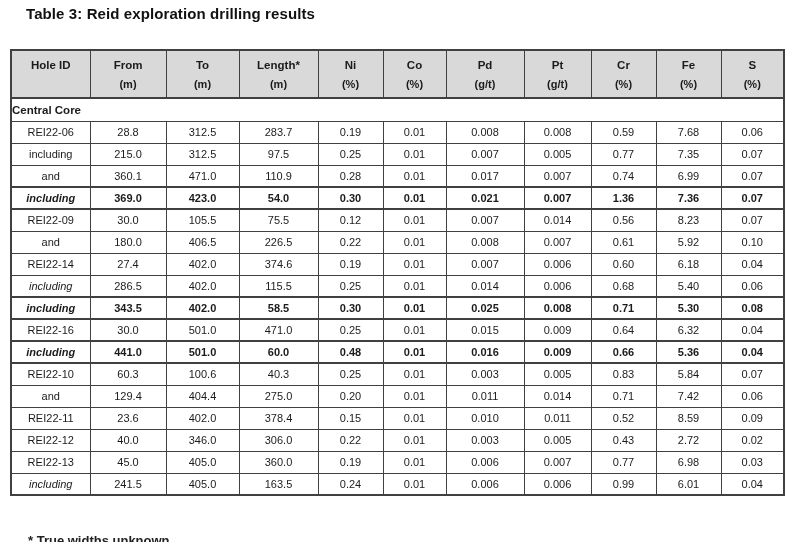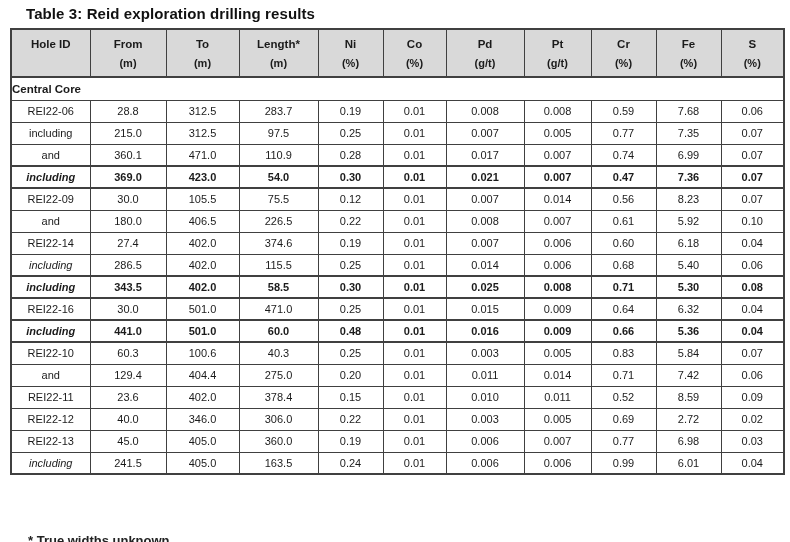--- a/index.html
+++ b/index.html
@@ -10,21 +10,21 @@
   *{box-sizing:border-box;margin:0;padding:0;}
   html,body{width:790px;height:542px;overflow:hidden;background:#ffffff;
     font-family:"Liberation Sans", sans-serif;color:var(--text);}
   .page{position:relative;width:790px;height:542px;}
   .doc-title{
     position:absolute;left:26px;top:5px;
     font-size:15px;font-weight:bold;color:#111;
     letter-spacing:0.1px;
   }
   table.results{
-    position:absolute;left:10px;top:28px;
+    position:absolute;left:10px;top:49px;
     border-collapse:collapse;table-layout:fixed;
     width:773px;
     border:2px solid var(--border);
     font-size:11px;
   }
   th,td{
     border:1px solid var(--border);
     text-align:center;
     vertical-align:middle;
     padding:0;
@@ -174,21 +174,21 @@
         </tr>
         <tr class="data-row bold">
           <td>including</td>
           <td>369.0</td>
           <td>423.0</td>
           <td>54.0</td>
           <td>0.30</td>
           <td>0.01</td>
           <td>0.021</td>
           <td>0.007</td>
-          <td>0.47</td>
+          <td>1.36</td>
           <td>7.36</td>
           <td>0.07</td>
         </tr>
         <tr class="data-row normal">
           <td>REI22-09</td>
           <td>30.0</td>
           <td>105.5</td>
           <td>75.5</td>
           <td>0.12</td>
           <td>0.01</td>
@@ -317,21 +317,21 @@
         </tr>
         <tr class="data-row normal">
           <td>REI22-12</td>
           <td>40.0</td>
           <td>346.0</td>
           <td>306.0</td>
           <td>0.22</td>
           <td>0.01</td>
           <td>0.003</td>
           <td>0.005</td>
-          <td>0.69</td>
+          <td>0.43</td>
           <td>2.72</td>
           <td>0.02</td>
         </tr>
         <tr class="data-row normal">
           <td>REI22-13</td>
           <td>45.0</td>
           <td>405.0</td>
           <td>360.0</td>
           <td>0.19</td>
           <td>0.01</td>

